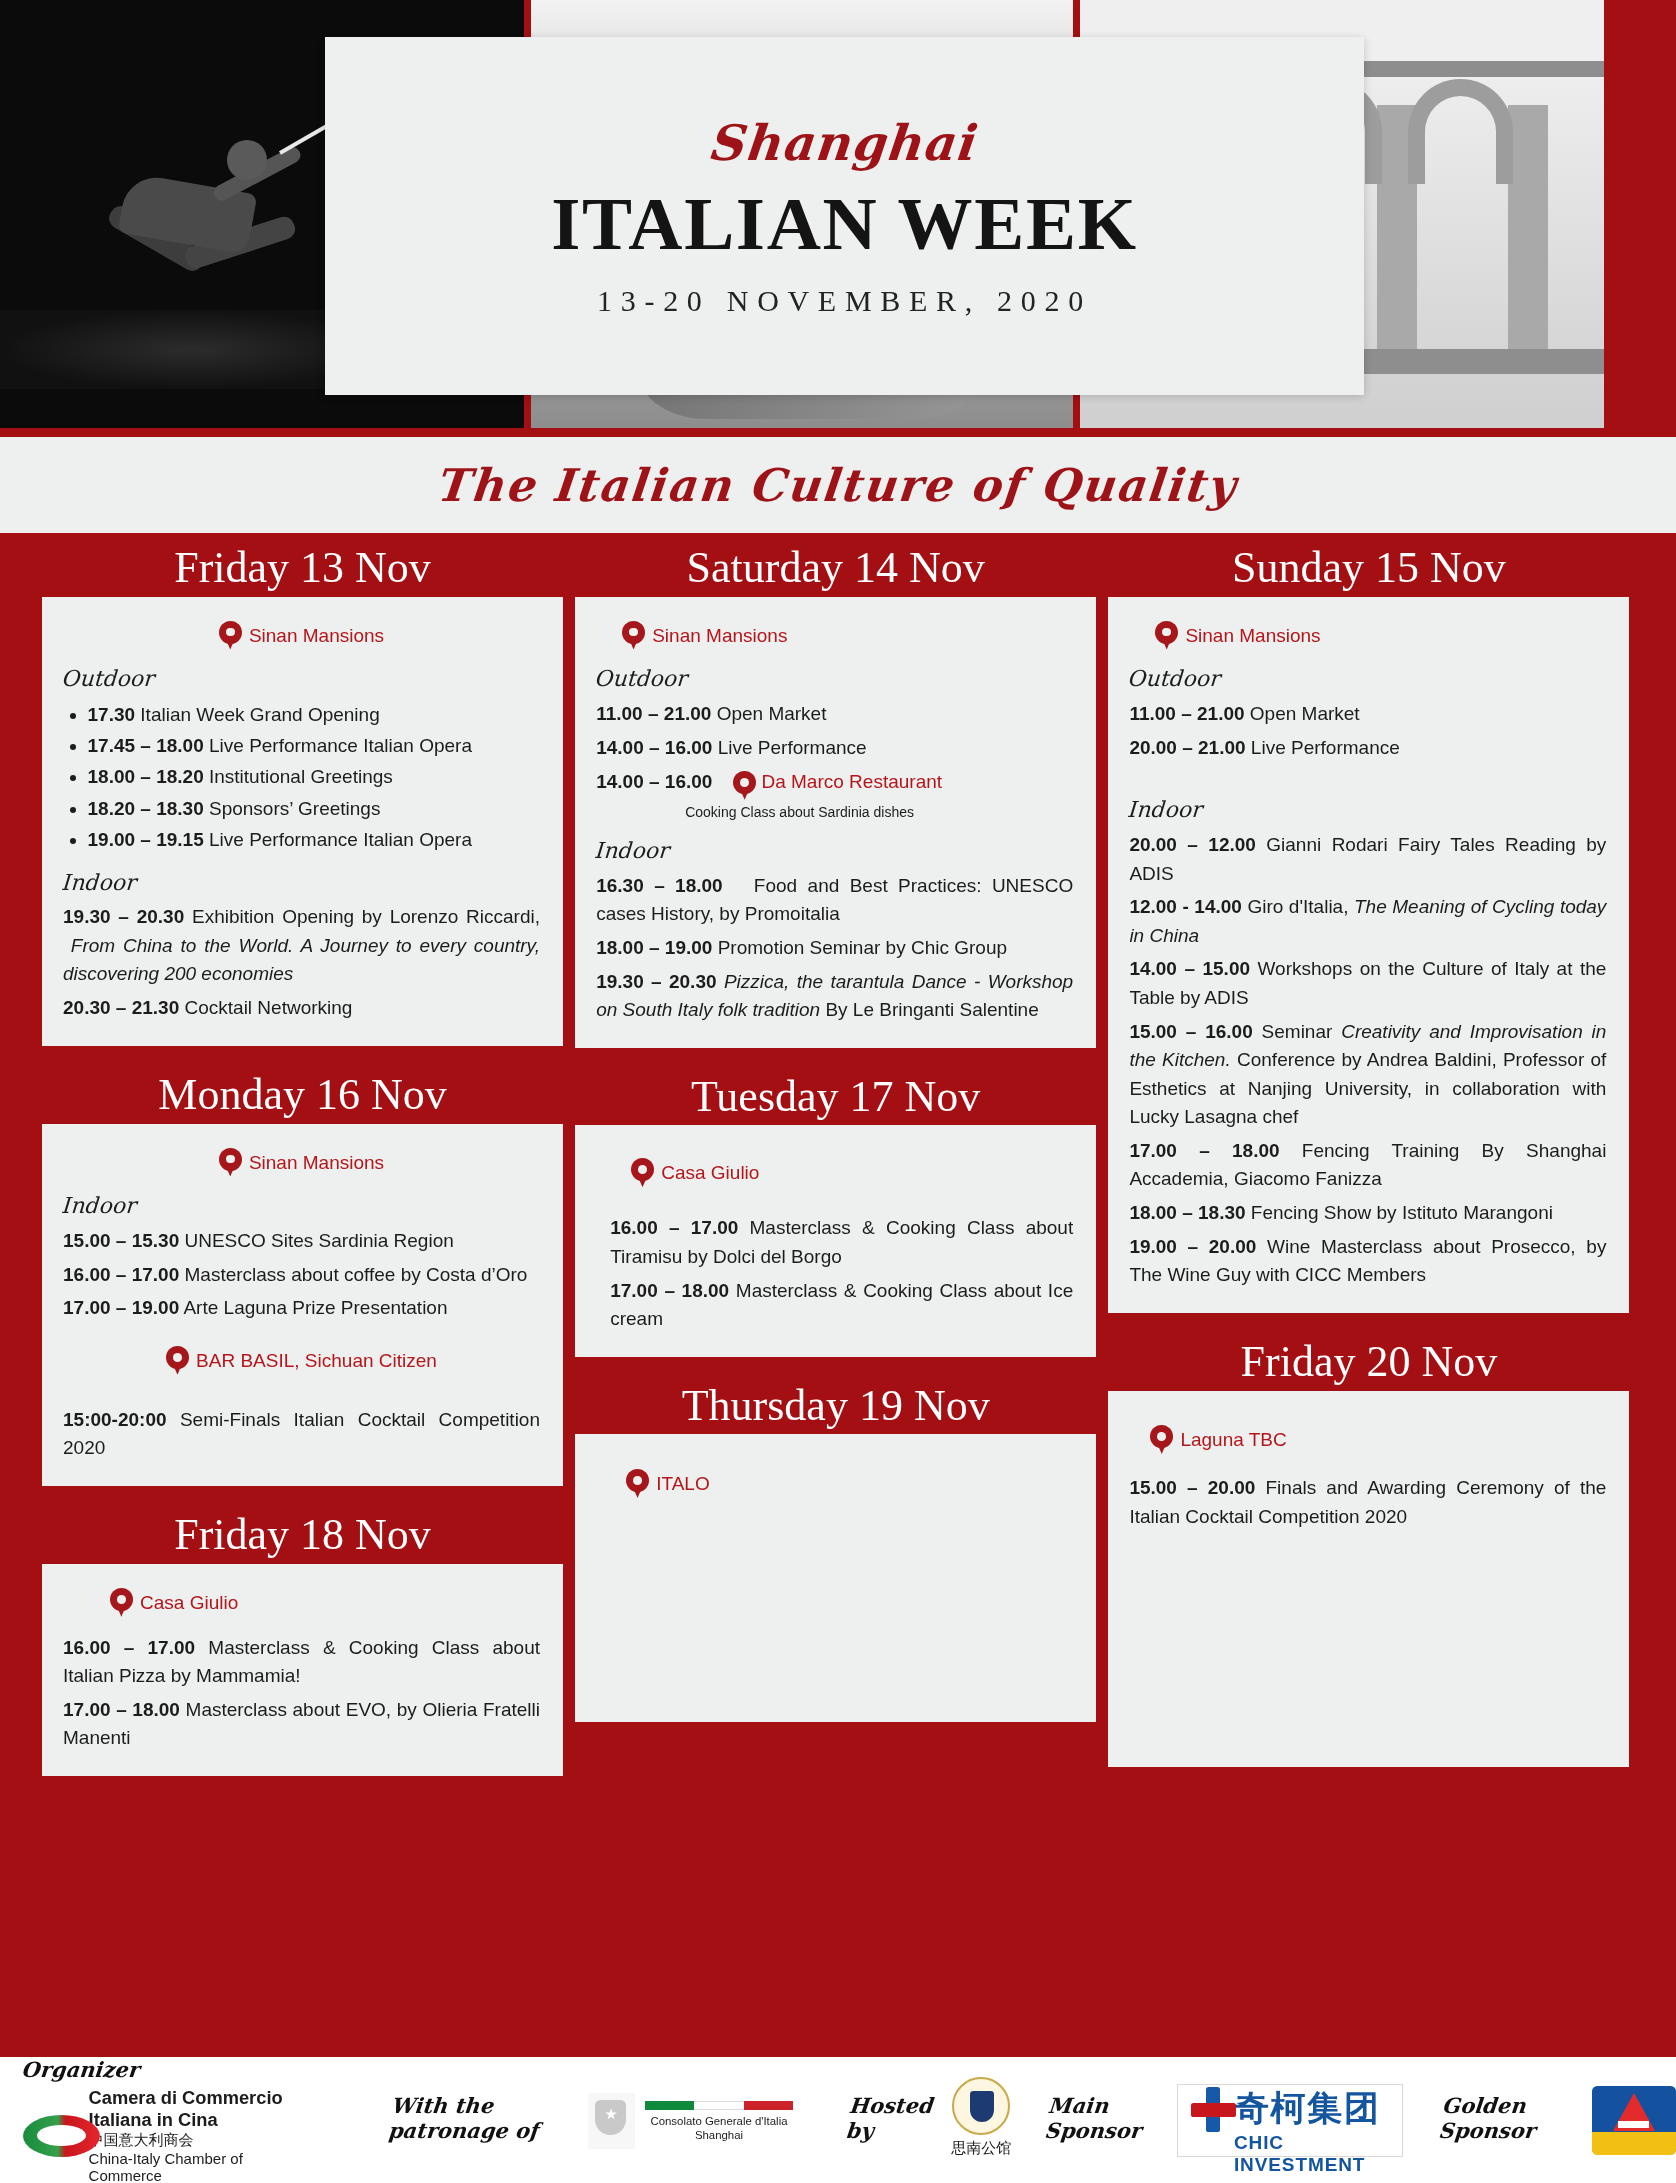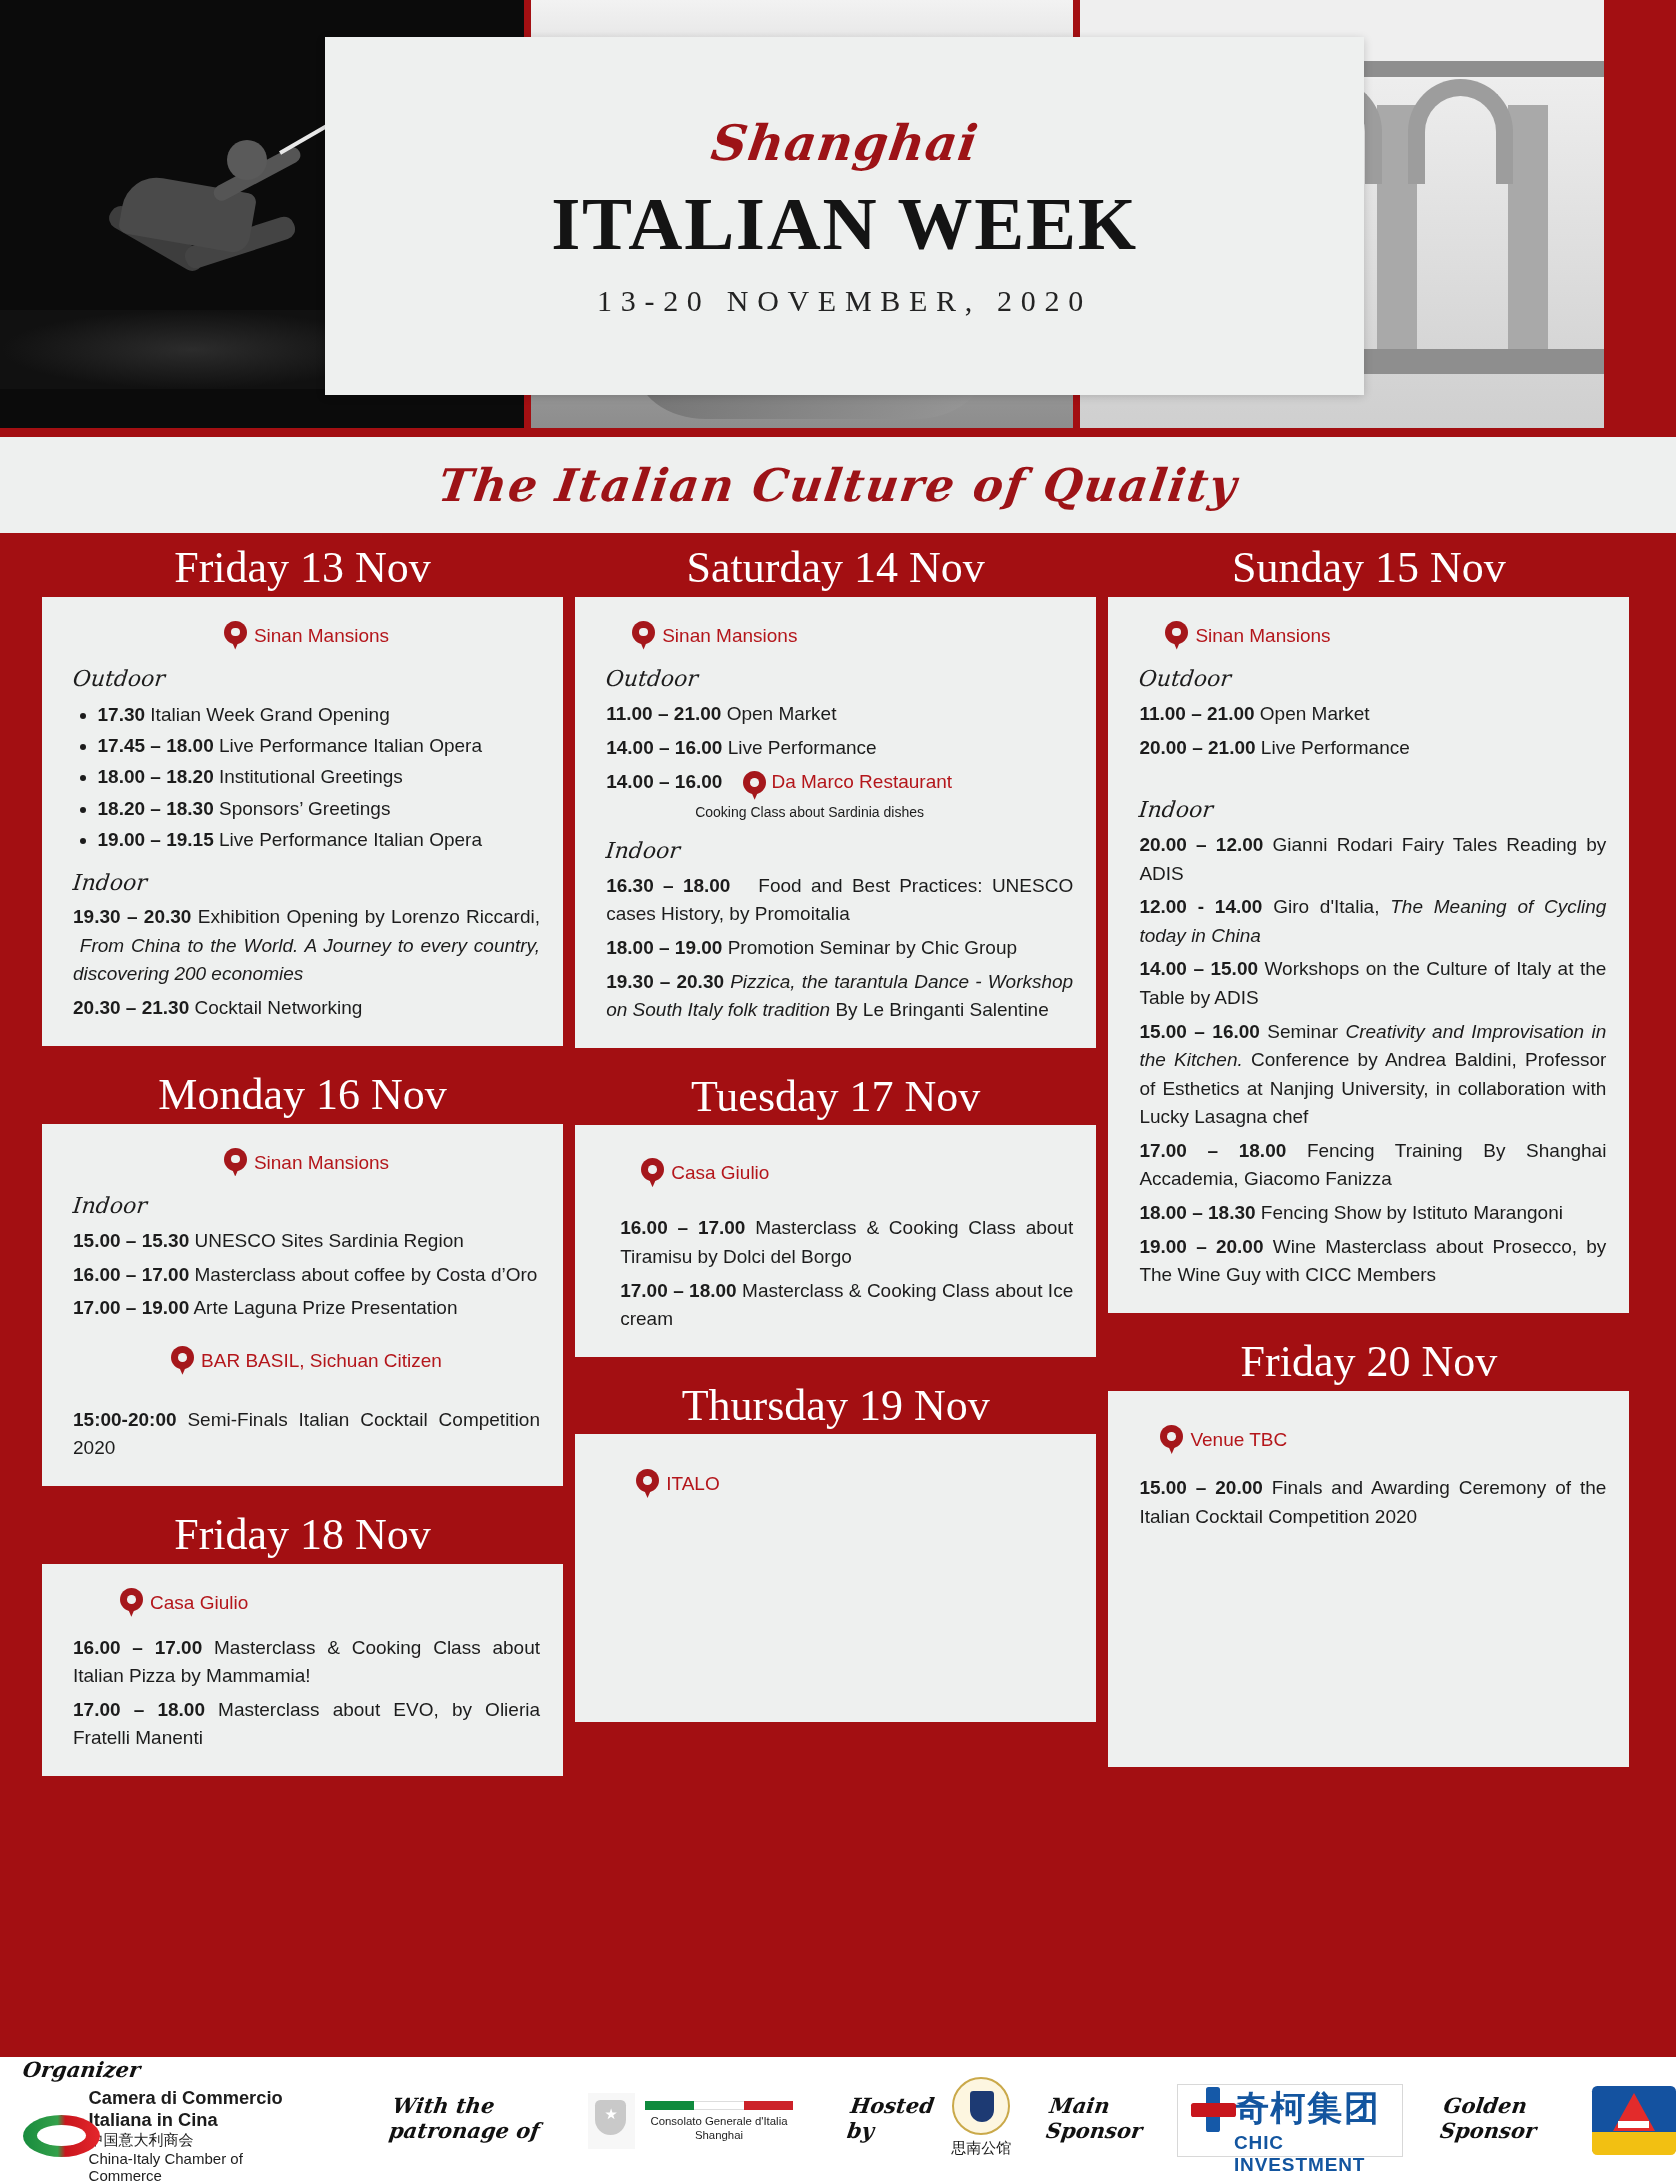--- a/index.html
+++ b/index.html
@@ -91,21 +91,21 @@
     position:relative; width:1677px; padding:8.7px 42px 0 42px;
     display:flex; gap:12.2px; align-items:flex-start;
   }
   .col { width:521px; display:flex; flex-direction:column; }
 
   .day-head {
     font-family:"Liberation Serif", serif; font-weight:400;
     color:#ffffff; font-size:44px; text-align:center; line-height:1.05;
     padding:3.5px 0 5.2px 0;
   }
-  .card { background:#eef0ef; padding:19px 23px 23px 31px; margin-bottom:23px; }
+  .card { background:#eef0ef; padding:19px 23px 23px 21px; margin-bottom:23px; }
 
   .venue { display:flex; align-items:center; gap:7px; margin:5.2px 0 1.7px 0; }
   .venue.center { justify-content:center; }
   .pin { width:23px; height:30px; position:relative; flex:0 0 auto; }
   .pin:before{
     content:""; position:absolute; left:0; top:0; width:23px; height:23px;
     background:#a5171b; border-radius:50% 50% 50% 50%;
   }
   .pin:after{
     content:""; position:absolute; left:7px; top:7px; width:8.7px; height:8.7px;
@@ -382,21 +382,21 @@
           <p class="last"><b>19.00  –  20.00</b> Wine Masterclass about Prosecco, by The Wine Guy with CICC Members</p>
         </div>
       </div>
 
       <div class="day-head">Friday 20 Nov</div>
       <div class="card" style="min-height:376px">
         <div class="venue" style="padding-left:21px; margin-top:15.7px;">
           <span class="pin">
               <i></i>
             </span>
-          <span class="venue-name">Venue TBC</span>
+          <span class="venue-name">Laguna TBC</span>
         </div>
         <div class="plain" style="margin-top:19px">
           <p class="last"><b>15.00 – 20.00</b> Finals and Awarding Ceremony of the Italian Cocktail Competition 2020</p>
         </div>
       </div>
     </div>
   </div>
 
   <div class="footer">
 

